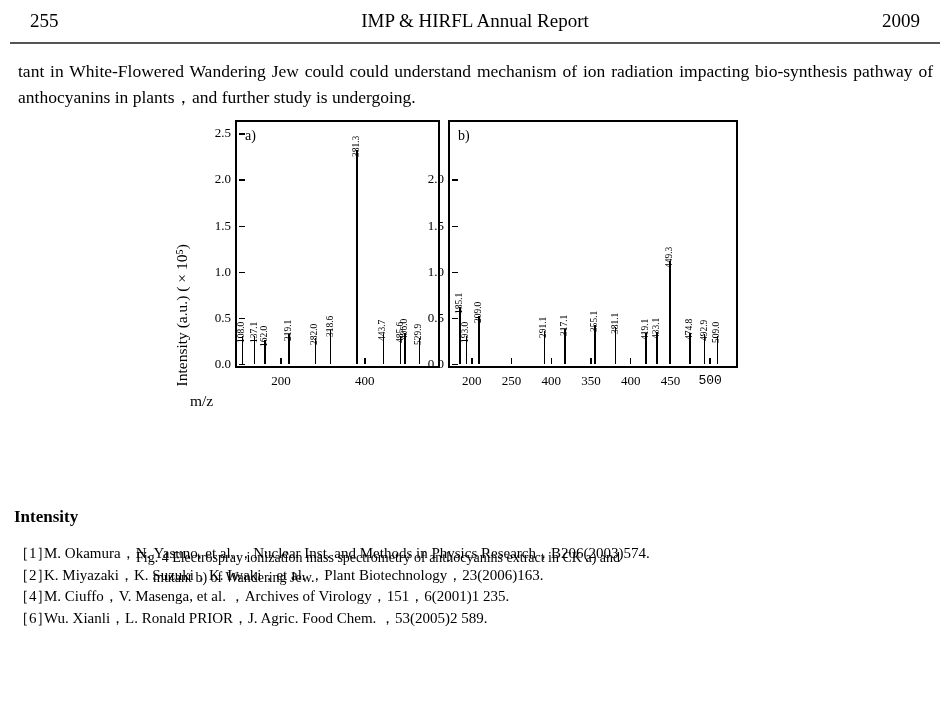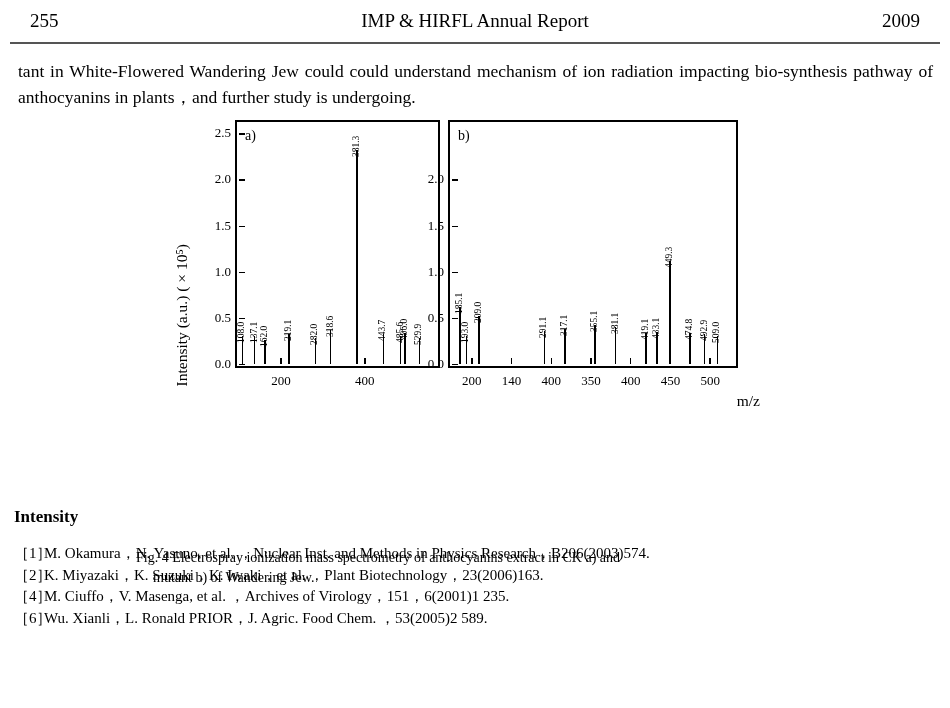--- a/index.html
+++ b/index.html
@@ -69,21 +69,21 @@
   }
   .xtick-mark{position:absolute;bottom:0;width:1.4px;height:6px;background:#000;}
   .ylabel{
     position:absolute;
     left:-8px;top:124px;
     transform:translate(-100%,-50%) rotate(-90deg);
     transform-origin:right center;
     font-size:15.5px;white-space:nowrap;
   }
   .xlabel{
-    position:absolute;top:272px;left:0;width:570px;text-align:right;font-size:15.5px;
+    position:absolute;top:272px;left:0;width:570px;text-align:left;font-size:15.5px;
   }
   .fig-caption{
     position:absolute;top:428px;left:136px;width:660px;
     font-size:14px;line-height:20px;
   }
   .fig-caption .ind{display:block;padding-left:17px;text-indent:-17px;}
   .fig-caption .ind2{display:block;padding-left:17px;}
   
   .refs-title{
     position:absolute;top:507px;left:14px;font-size:17px;font-weight:bold;
@@ -186,31 +186,31 @@
           <div class="ytick" style="left: -6px; top: 195.846px; transform: translate(-100%, -50%); right: auto; margin-right: 0px;">0.5</div>
           <div class="ytick-mark" style="left: 2px; top: 149.692px;"></div>
           <div class="ytick" style="left: -6px; top: 149.692px; transform: translate(-100%, -50%); right: auto; margin-right: 0px;">1.0</div>
           <div class="ytick-mark" style="left: 2px; top: 103.538px;"></div>
           <div class="ytick" style="left: -6px; top: 103.538px; transform: translate(-100%, -50%); right: auto; margin-right: 0px;">1.5</div>
           <div class="ytick-mark" style="left: 2px; top: 57.3846px;"></div>
           <div class="ytick" style="left: -6px; top: 57.3846px; transform: translate(-100%, -50%); right: auto; margin-right: 0px;">2.0</div>
           <div class="xtick-mark" style="left: 21.1571px; bottom: 2px;"></div>
           <div class="xtick" style="left: 21.8571px; top: 246px;">200</div>
           <div class="xtick-mark" style="left: 60.8714px; bottom: 2px;"></div>
-          <div class="xtick" style="left: 61.5714px; top: 246px;">140</div>
+          <div class="xtick" style="left: 61.5714px; top: 246px;">250</div>
           <div class="xtick-mark" style="left: 100.586px; bottom: 2px;"></div>
           <div class="xtick" style="left: 101.286px; top: 246px;">400</div>
           <div class="xtick-mark" style="left: 140.3px; bottom: 2px;"></div>
           <div class="xtick" style="left: 141px; top: 246px;">350</div>
           <div class="xtick-mark" style="left: 180.014px; bottom: 2px;"></div>
           <div class="xtick" style="left: 180.714px; top: 246px;">400</div>
           <div class="xtick-mark" style="left: 219.729px; bottom: 2px;"></div>
           <div class="xtick" style="left: 220.429px; top: 246px;">450</div>
           <div class="xtick-mark" style="left: 259.443px; bottom: 2px;"></div>
-          <div class="xtick" style="left: 260.143px; top: 246px;">500</div>
+          <div class="xtick" style="left: 260.143px; top: 246px; font-family: Liberation Mono, monospace;">500</div>
         </div>
     </div>
     <div class="ylabel">Intensity (a.u.) ( × 10⁵)</div>
     <div class="xlabel">m/z</div>
   </div>
   <div class="fig-caption">
     <span class="ind">Fig. 4  Electrospray ionization mass spectrometry of anthocyanins extract in CK a) and</span>
     <span class="ind2">mutant b) of Wandering Jew.</span>
   </div>
 </div>

